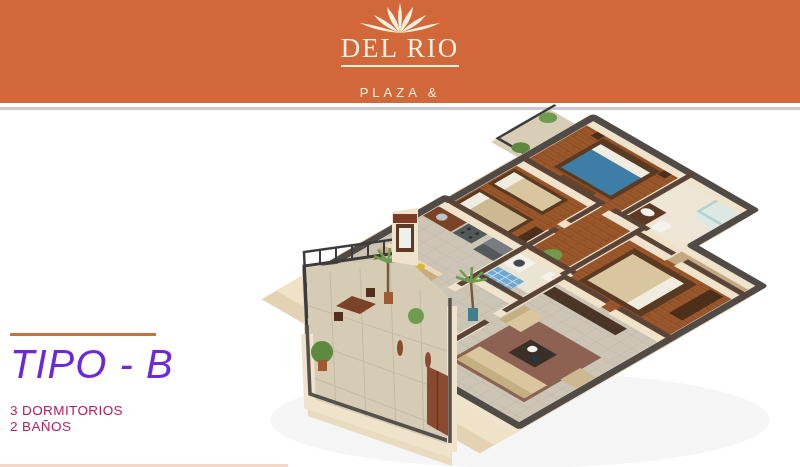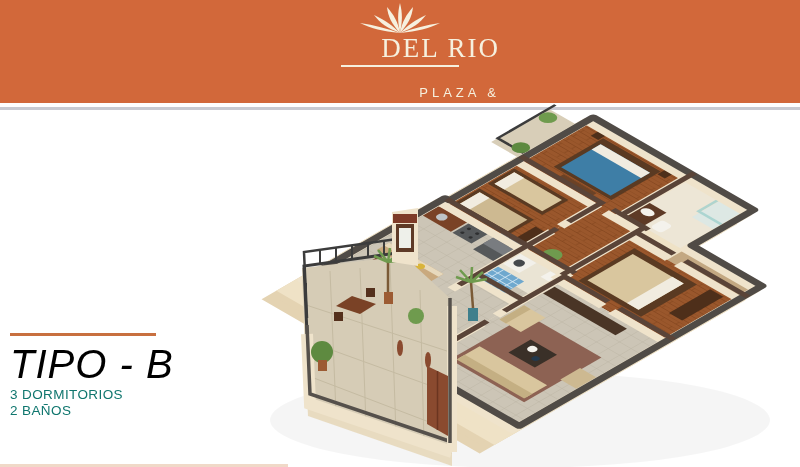--- a/index.html
+++ b/index.html
@@ -4,34 +4,34 @@
 <style>
   html,body{margin:0;padding:0;}
   body{width:800px;height:467px;overflow:hidden;background:#ffffff;
        font-family:"Liberation Sans", sans-serif;position:relative;}
   .stage{position:absolute;inset:0;width:800px;height:467px;background:#ffffff;}
 
   
   .header{position:absolute;left:0;top:0;width:800px;height:103px;background:#d2683a;}
   .header-divider-gap{position:absolute;left:0;top:103px;width:800px;height:4px;background:#ffffff;}
   .header-divider{position:absolute;left:0;top:107px;width:800px;height:3px;background:#c9cad1;}
-  .logo{position:absolute;left:300px;top:1px;width:200px;text-align:right;color:#f6f0de;}
+  .logo{position:absolute;left:300px;top:1px;width:200px;text-align:center;color:#f6f0de;}
   .logo-mark{display:block;margin:0 auto;}
   .logo-title{font-family:"Liberation Serif", serif;font-size:27px;letter-spacing:2px;
               line-height:26px;margin-top:0px;font-weight:400;}
   .logo-rule{width:118px;height:2px;background:#f6f0de;margin:4px auto 5px auto;}
   .logo-sub{font-size:13px;letter-spacing:4px;line-height:12px;margin-top:20px;}
   .logo-sub2{font-size:10px;letter-spacing:2.5px;line-height:12px;}
 
   
   .info{position:absolute;left:10px;top:333px;width:230px;}
   .info-rule{width:146px;height:3px;background:#c8703f;}
-  .info-title{font-size:40px;font-style:italic;color:#000000;margin-top:7px;
+  .info-title{font-size:40px;font-style:italic;color:#6d28d9;margin-top:7px;
               letter-spacing:1px;line-height:42px;}
-  .info-specs{margin-top:2px;color:#0f766e;font-size:13.5px;line-height:15.5px;
+  .info-specs{margin-top:18px;color:#be185d;font-size:13.5px;line-height:15.5px;
               letter-spacing:0.4px;}
 
   
   .bottom-strip{position:absolute;left:0;top:464px;width:288px;height:3px;background:#f0d9c8;}
 
   
   .plan-wrap{position:absolute;left:0;top:0;width:800px;height:467px;pointer-events:none;}
 </style>
 </head>
 <body>

